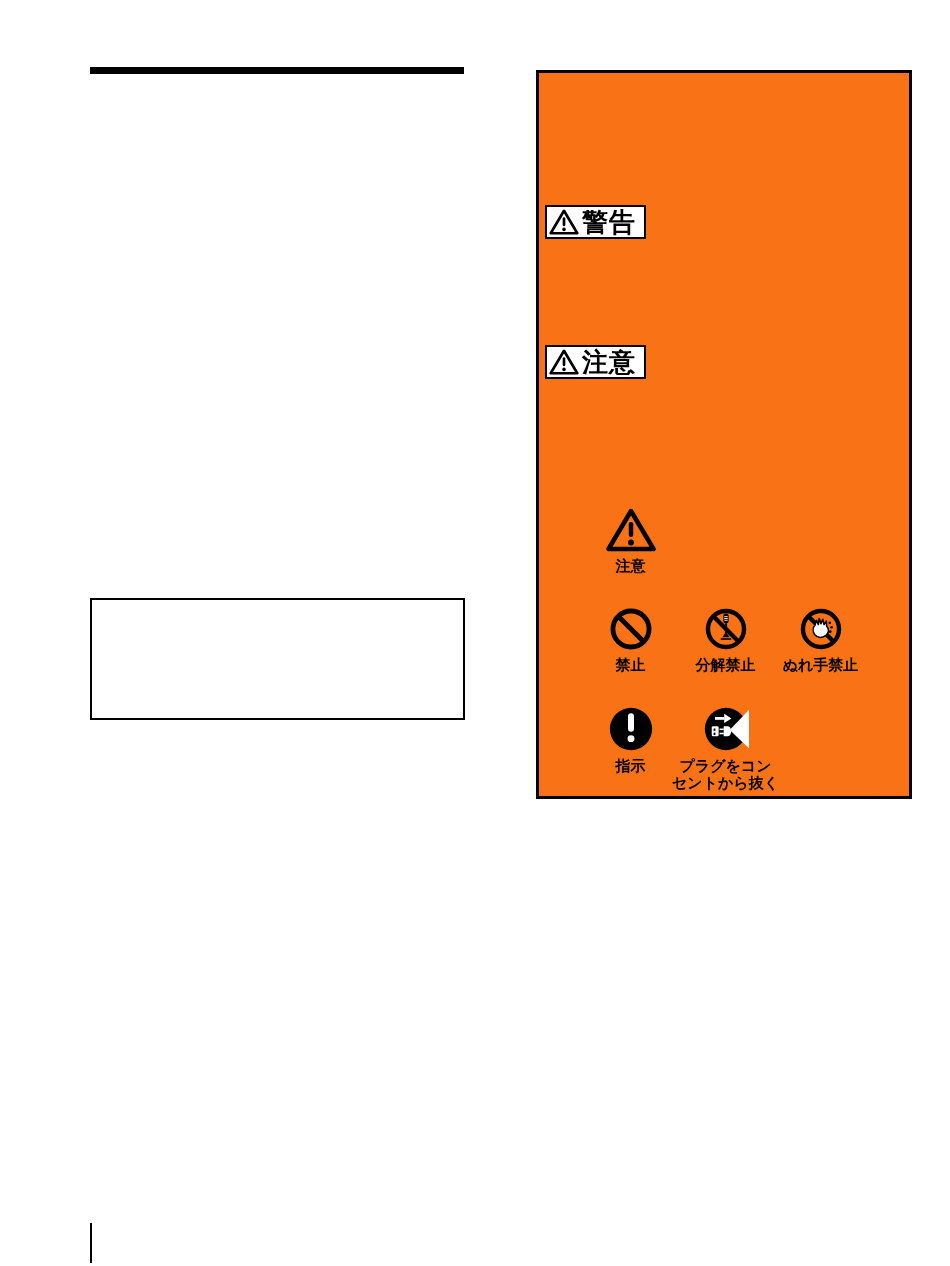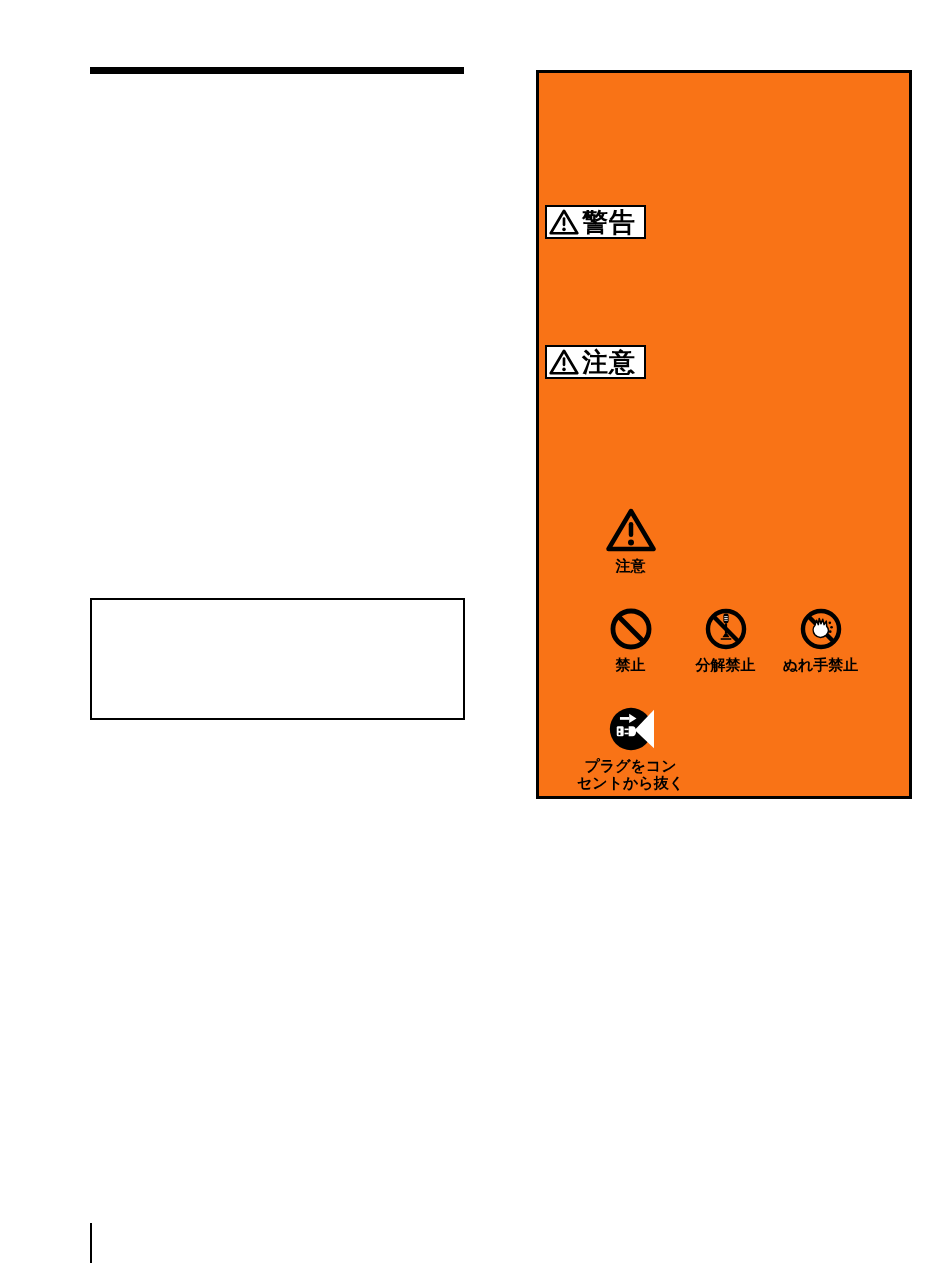--- a/index.html
+++ b/index.html
@@ -116,20 +116,30 @@
           <circle cx="71" cy="56" r="3" fill="#000"></circle>
         </svg>
       </div>
       <div class="sym-label">ぬれ手禁止</div>
     </div>
 
   </div>
 
   <div class="symbol-row row3">
 
+    <div class="cell">
+      <div class="icon icon-fill">
+        <svg width="46" height="46" viewBox="0 0 100 100">
+          <circle cx="50" cy="50" r="46" fill="#000"></circle>
+          <rect x="43.5" y="16" width="13" height="40" rx="6.5" fill="#fff"></rect>
+          <circle cx="50" cy="71" r="7.5" fill="#fff"></circle>
+        </svg>
+      </div>
+      <div class="sym-label">指示</div>
+    </div>
 
     <div class="cell">
       <div class="icon icon-fill">
         <svg width="46" height="46" viewBox="0 0 100 100">
           <circle cx="50" cy="50" r="46" fill="#000"></circle>
           <polygon points="100,8 58,52 100,92" fill="#fff"></polygon>
           <rect x="26" y="24" width="20" height="6" fill="#fff"></rect>
           <polygon points="46,17 62,27 46,37" fill="#fff"></polygon>
           <rect x="19" y="44" width="15" height="22" rx="3" fill="#fff"></rect>
           <rect x="23" y="49" width="4" height="5" fill="#000"></rect>

